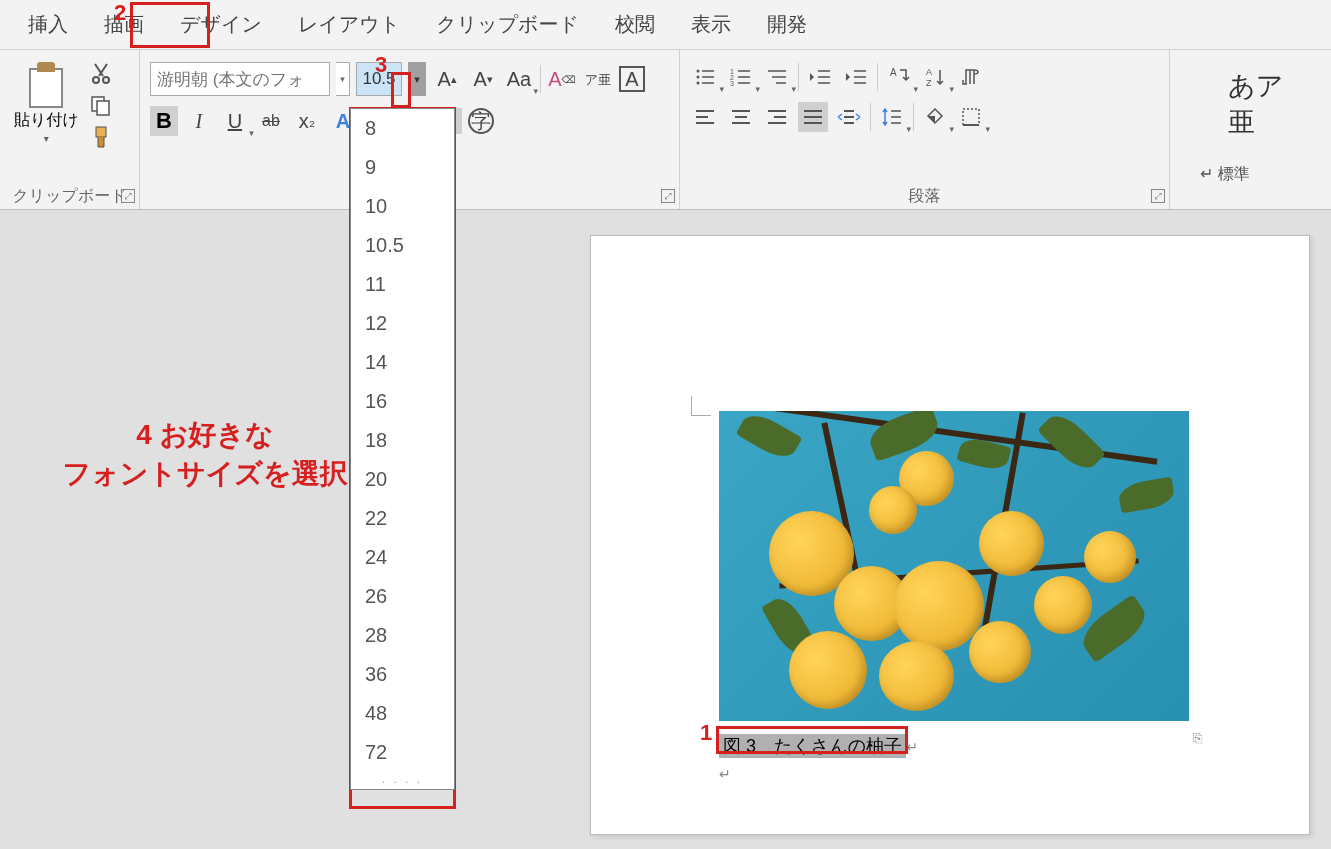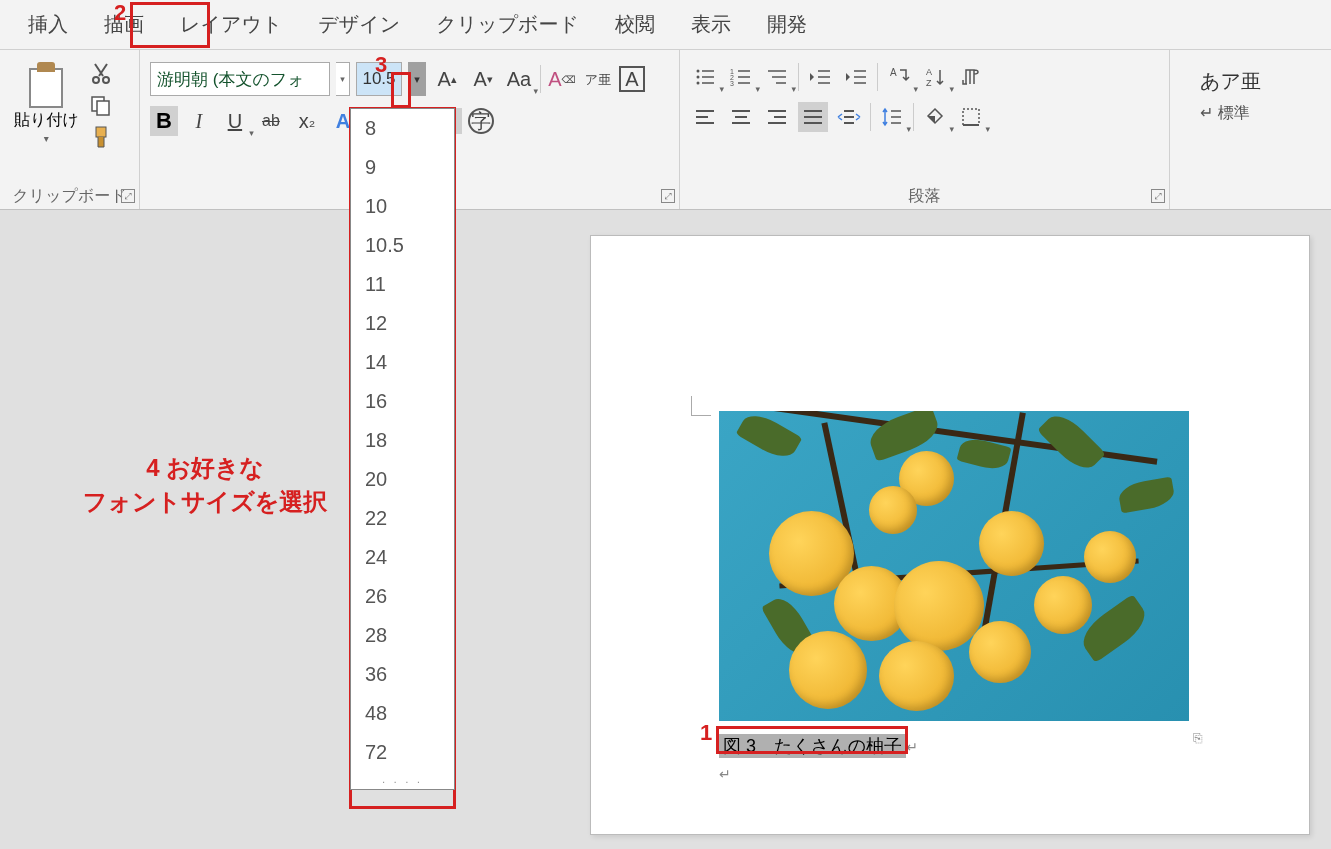--- a/index.html
+++ b/index.html
@@ -22,34 +22,34 @@
 .clipboard-icon { width: 40px; height: 46px; position: relative; }
 .clip-back { width: 34px; height: 40px; background: #fff; border: 2px solid #888; position: absolute; bottom: 0; left: 3px; }
 .clip-top { width: 18px; height: 10px; background: #b08850; border-radius: 3px 3px 0 0; position: absolute; top: 0; left: 11px; }
 .paste-label { font-size: 16px; }
 .side-tools { display: flex; flex-direction: column; gap: 8px; padding-top: 4px; }
 .scissors, .copy-icon, .brush-icon { width: 24px; height: 24px; display:flex; align-items:center; justify-content:center; }
 
 
 .font-body { display: flex; flex-direction: column; gap: 10px; padding-top: 4px; }
 .font-row { display: flex; align-items: center; gap: 6px; }
-.font-name-box { width: 180px; height: 34px; border: 1px solid #aaa; background: #fff; display: flex; align-items: center; padding: 0 6px; font-size: 17px; color: #14532d; }
+.font-name-box { width: 180px; height: 34px; border: 1px solid #aaa; background: #fff; display: flex; align-items: center; padding: 0 6px; font-size: 17px; color: #737373; }
 .font-size-box { width: 46px; height: 34px; border: 1px solid #aaa; background: #cce4f7; display: flex; align-items: center; justify-content: center; font-size: 17px; color: #333; }
 .font-size-drop { width: 18px; height: 34px; background: #a0a0a0; display:flex; align-items:center; justify-content:center; color:#333; font-size:11px;}
 .ribbon-icon { width: 30px; height: 30px; display: flex; align-items: center; justify-content: center; font-size: 20px; color: #444; position: relative; }
 .bold-active { background: #d0d0d0; padding: 2px 6px; font-weight: bold; font-size: 22px; }
 .small-drop::after { content: "▾"; font-size: 9px; position: absolute; bottom: -2px; right: -4px; color: #666; }
 
 
 .para-body { display: flex; flex-direction: column; gap: 10px; padding-top: 4px; }
 
 
 .styles-body { padding: 10px 20px; }
-.style-sample { font-size: 20px; color: #333; }
-.style-label { font-size: 16px; color: #555; margin-top: 8px; }
+.style-sample { font-size: 27px; color: #333; margin-left: 28px; }
+.style-label { font-size: 16px; color: #555; margin-top: 24px; }
 
 
 .doc-area { position: absolute; top: 210px; left: 0; right: 0; bottom: 0; background: #e0e0e0; }
 .page { position: absolute; left: 590px; top: 25px; width: 720px; height: 600px; background: #fff; border: 1px solid #bbb; box-shadow: 2px 2px 5px rgba(0,0,0,0.1); }
 
 .corner-mark { position: absolute; left: 100px; top: 160px; width: 20px; height: 20px; border-left: 1px solid #aaa; border-bottom: 1px solid #aaa; }
 
 .img-placeholder { position: absolute; left: 128px; top: 175px; width: 470px; height: 310px; background: linear-gradient(135deg, #3aa5c5 0%, #2890b0 100%); overflow: hidden; }
 .branch { position: absolute; background: #3a2815; }
 .leaf { position: absolute; background: #4a6b2a; border-radius: 50% 10% 50% 10%; }
@@ -60,31 +60,31 @@
 .newline-mark { font-size: 14px; color: #888; }
 
 
 .size-dropdown { position: absolute; left: 350px; top: 108px; width: 105px; background: #fff; border: 1px solid #888; z-index: 50; }
 .size-option { padding: 8px 14px; font-size: 20px; color: #555; cursor: pointer; }
 .dd-dots { text-align: center; color: #888; letter-spacing: 3px; padding: 2px 0 4px 0; font-size: 10px; }
 
 
 .callout-box { position: absolute; border: 3px solid #d62020; pointer-events: none; }
 .callout-num { position: absolute; color: #d62020; font-weight: bold; font-size: 22px; }
-.callout-text { position: absolute; color: #d62020; font-weight: bold; font-size: 24px; text-align: center; line-height: 1.4; margin-top: 36px; }
+.callout-text { position: absolute; color: #d62020; font-weight: bold; font-size: 28px; text-align: center; line-height: 1.4; }
 
 </style>
 </head>
 <body>
 
 <div class="menubar">
   <div class="menu-item">挿入</div>
   <div class="menu-item">描画</div>
+  <div class="menu-item">デザイン</div>
   <div class="menu-item">レイアウト</div>
-  <div class="menu-item">デザイン</div>
   <div class="menu-item">クリップボード</div>
   <div class="menu-item">校閲</div>
   <div class="menu-item">表示</div>
   <div class="menu-item">開発</div>
 </div>
 
 <div class="ribbon">
 
   <div class="ribbon-group" style="width:140px">
     <div class="clipboard-body">

